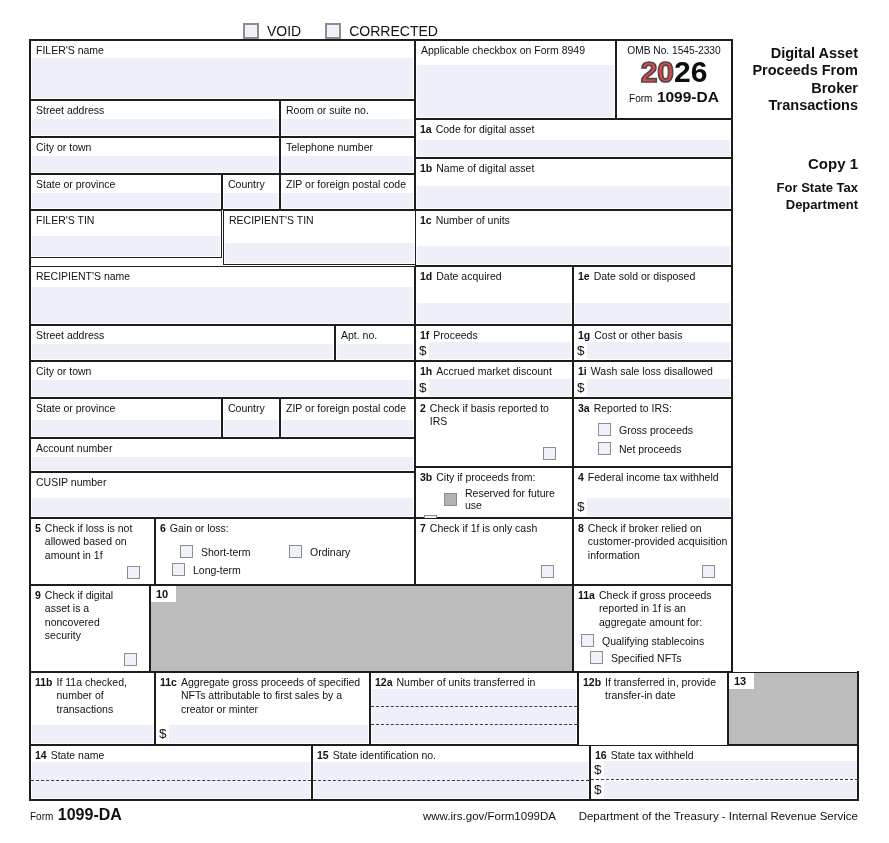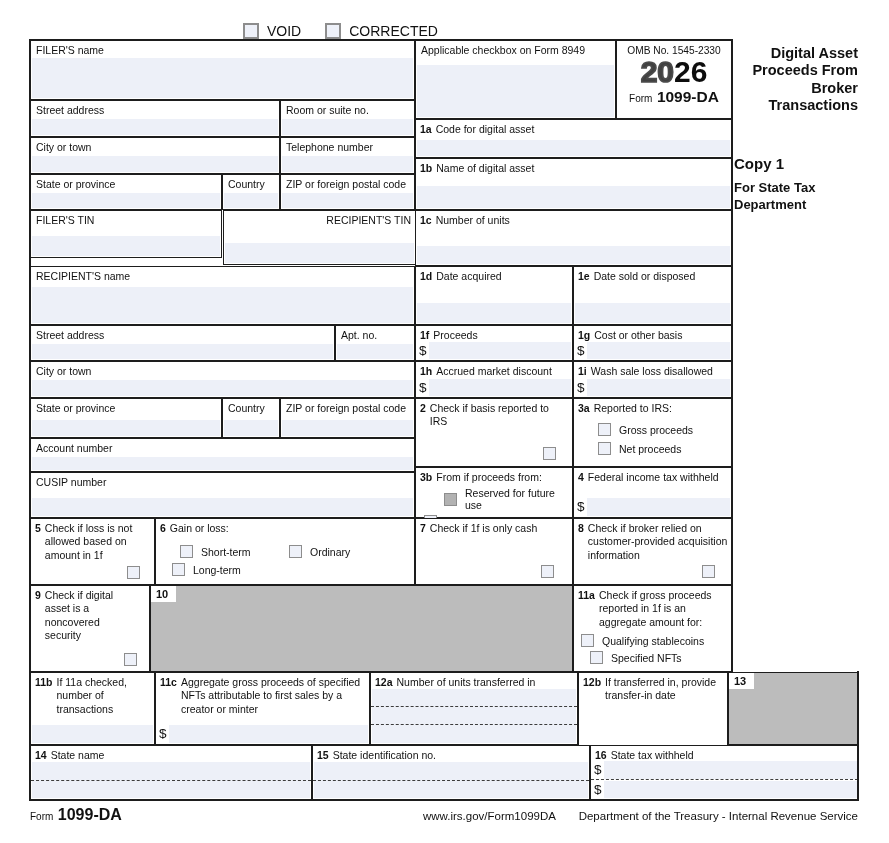--- a/index.html
+++ b/index.html
@@ -20,21 +20,21 @@
   .cb.big{width:16px;height:16px;border-width:2px;}
   .cbcorner{position:absolute;}
   .optrow{display:flex;align-items:center;font-size:10.5px;}
   .optrow .t{margin-left:8px;}
   .dashline{position:absolute;left:0;right:0;border-top:1.3px dashed #3c3c3c;}
   .chip{position:absolute;top:0;left:0;background:#fff;padding:2px 8px 2px 5px;
         font-weight:700;font-size:11px;}
   .bar{position:absolute;background:#1d1d1d;}
   .rm-title{position:absolute;left:734px;top:45px;width:124px;text-align:right;
             font-weight:700;font-size:14.5px;line-height:1.2;}
-  .rm-copy{position:absolute;left:734px;top:155px;width:124px;text-align:left;font-weight:700;}
+  .rm-copy{position:absolute;left:734px;top:155px;width:124px;text-align:right;font-weight:700;}
   .voidrow{position:absolute;left:243px;top:23px;display:flex;align-items:center;font-size:14px;}
 </style>
 </head>
 <body>
 
 <div class="page">
 
   <div class="voidrow">
     <span class="cb big"></span>
     <span style="margin:0 24px 0 8px;">VOID</span>
@@ -71,21 +71,21 @@
     <div class="fillband" style="height:15px;"></div>
   </div>
   <div class="cell" style="left:280px;top:174px;width:135px;height:36px;">
     <div class="plain">ZIP or foreign postal code</div>
     <div class="fillband" style="height:15px;"></div>
   </div>
   <div class="cell" style="left:30px;top:210px;width:192px;height:48px;">
     <div class="plain">FILER'S TIN</div>
     <div class="fillband" style="height:20px;"></div>
   </div>
-  <div class="cell" style="left:223px;top:210px;width:193px;height:55px;text-align:right;">
+  <div class="cell" style="left:223px;top:210px;width:193px;height:55px;">
     <div class="plain">RECIPIENT'S TIN</div>
     <div class="fillband" style="height:20px;"></div>
   </div>
   <div class="cell" style="left:30px;top:266px;width:385px;height:59px;">
     <div class="plain">RECIPIENT'S name</div>
     <div class="fillband" style="height:36px;"></div>
   </div>
   <div class="cell" style="left:30px;top:325px;width:305px;height:36px;">
     <div class="plain">Street address</div>
     <div class="fillband" style="height:15px;"></div>
@@ -119,21 +119,21 @@
     <div class="fillband" style="height:18px;"></div>
   </div>
 
   <div class="cell" style="left:415px;top:40px;width:201px;height:79px;">
     <div class="plain">Applicable checkbox on Form 8949</div>
     <div class="fillband" style="height:52px;"></div>
   </div>
   <div class="cell" style="left:616px;top:40px;width:116px;height:79px;text-align:center;">
     <div style="font-size:10.2px;padding-top:4px;">OMB No. 1545-2330</div>
     <div style="margin-top:1px;line-height:1;">
-      <span style="font-weight:700;font-size:30px;color:#404040;-webkit-text-stroke:1.7px #4b4b4b;">20</span><span style="font-weight:700;font-size:30px;color:#0d0d0d;">26</span>
+      <span style="font-weight:700;font-size:30px;color:#ef4444;-webkit-text-stroke:1.7px #4b4b4b;">20</span><span style="font-weight:700;font-size:30px;color:#0d0d0d;">26</span>
     </div>
     <div style="margin-top:1px;">
       <span style="font-size:10px;">Form</span>
       <span style="font-size:15.5px;font-weight:700;">1099-DA</span>
     </div>
   </div>
 
   <div class="cell" style="left:415px;top:119px;width:317px;height:39px;">
     <div class="lbl">
         <span class="num">1a</span>
@@ -227,21 +227,21 @@
         <span class="t">Gross proceeds</span>
       </div>
     <div class="optrow" style="margin:6px 0 0 24px;">
         <span class="cb"></span>
         <span class="t">Net proceeds</span>
       </div>
   </div>
   <div class="cell" style="left:415px;top:467px;width:158px;height:51px;">
     <div class="lbl">
         <span class="num">3b</span>
-        <span>From if proceeds from:</span>
+        <span>City if proceeds from:</span>
       </div>
     <div class="optrow" style="margin:3px 0 0 8px;padding-left:20px;">
         <span class="cb grayfill"></span>
         <span class="t">Reserved for future use</span>
       </div>
     <div class="optrow" style="margin:4px 0 0 8px;">
         <span class="cb"></span>
         <span class="t">QOF</span>
       </div>
   </div>

